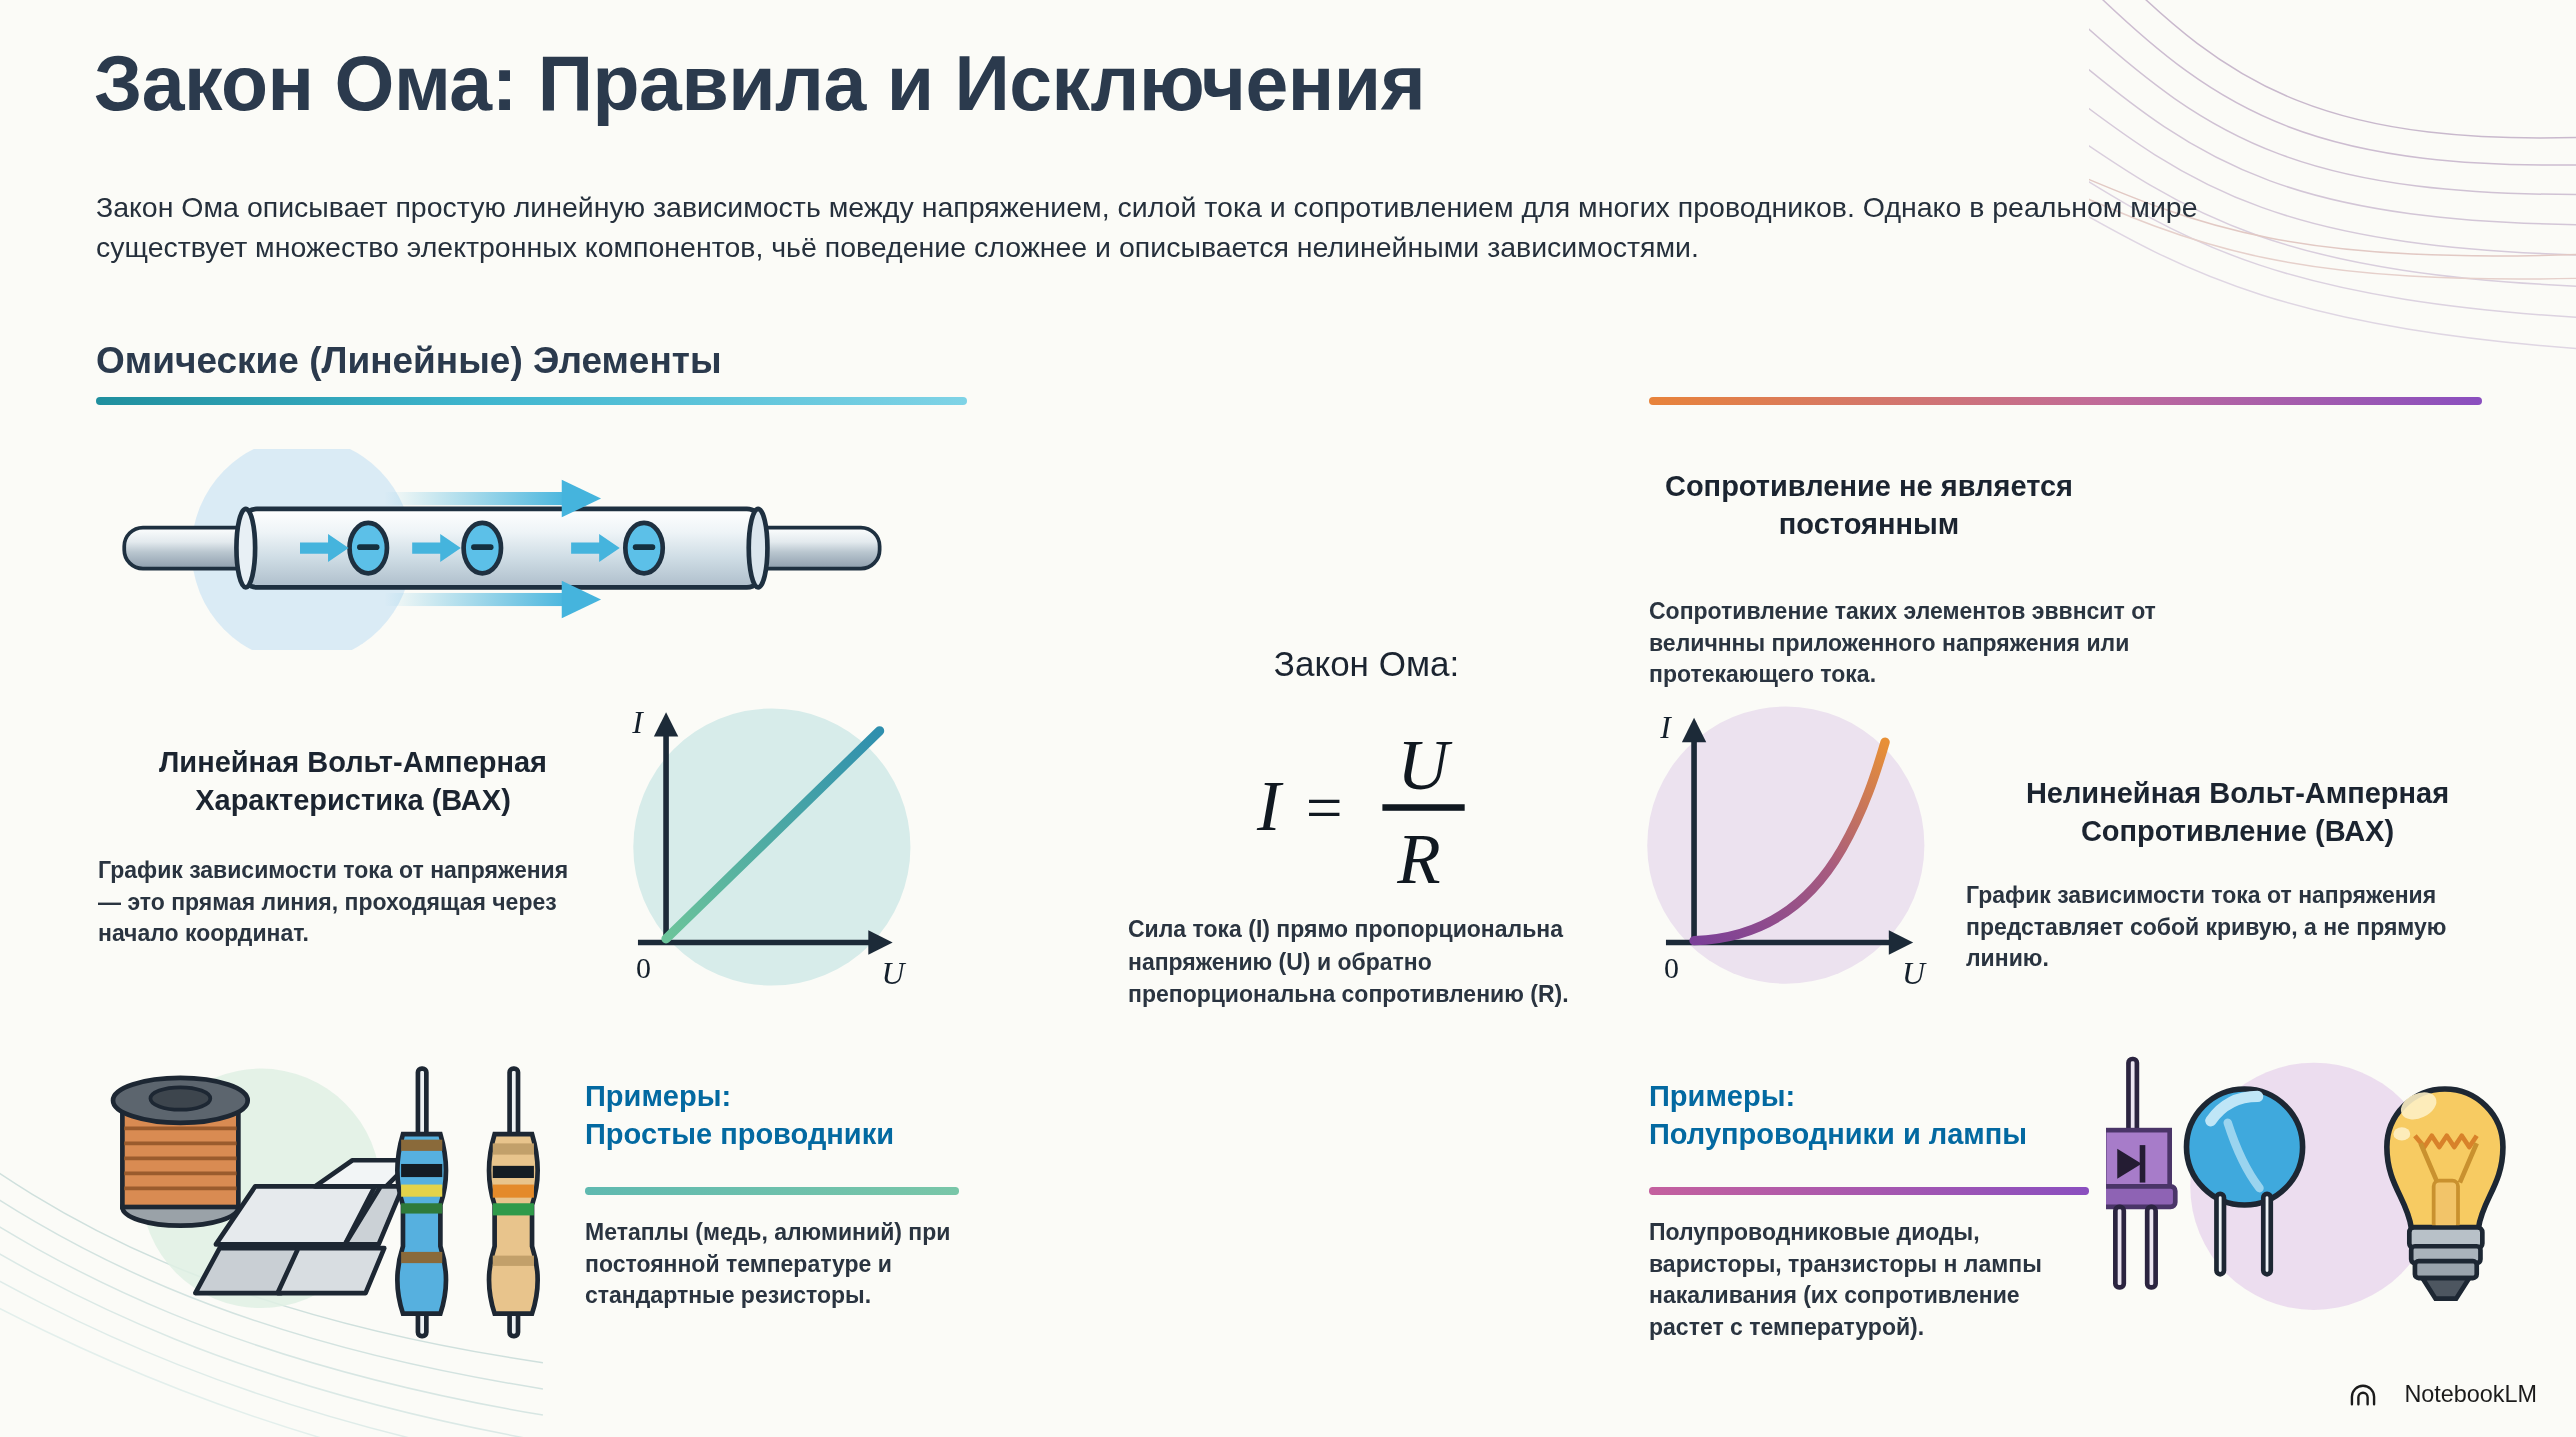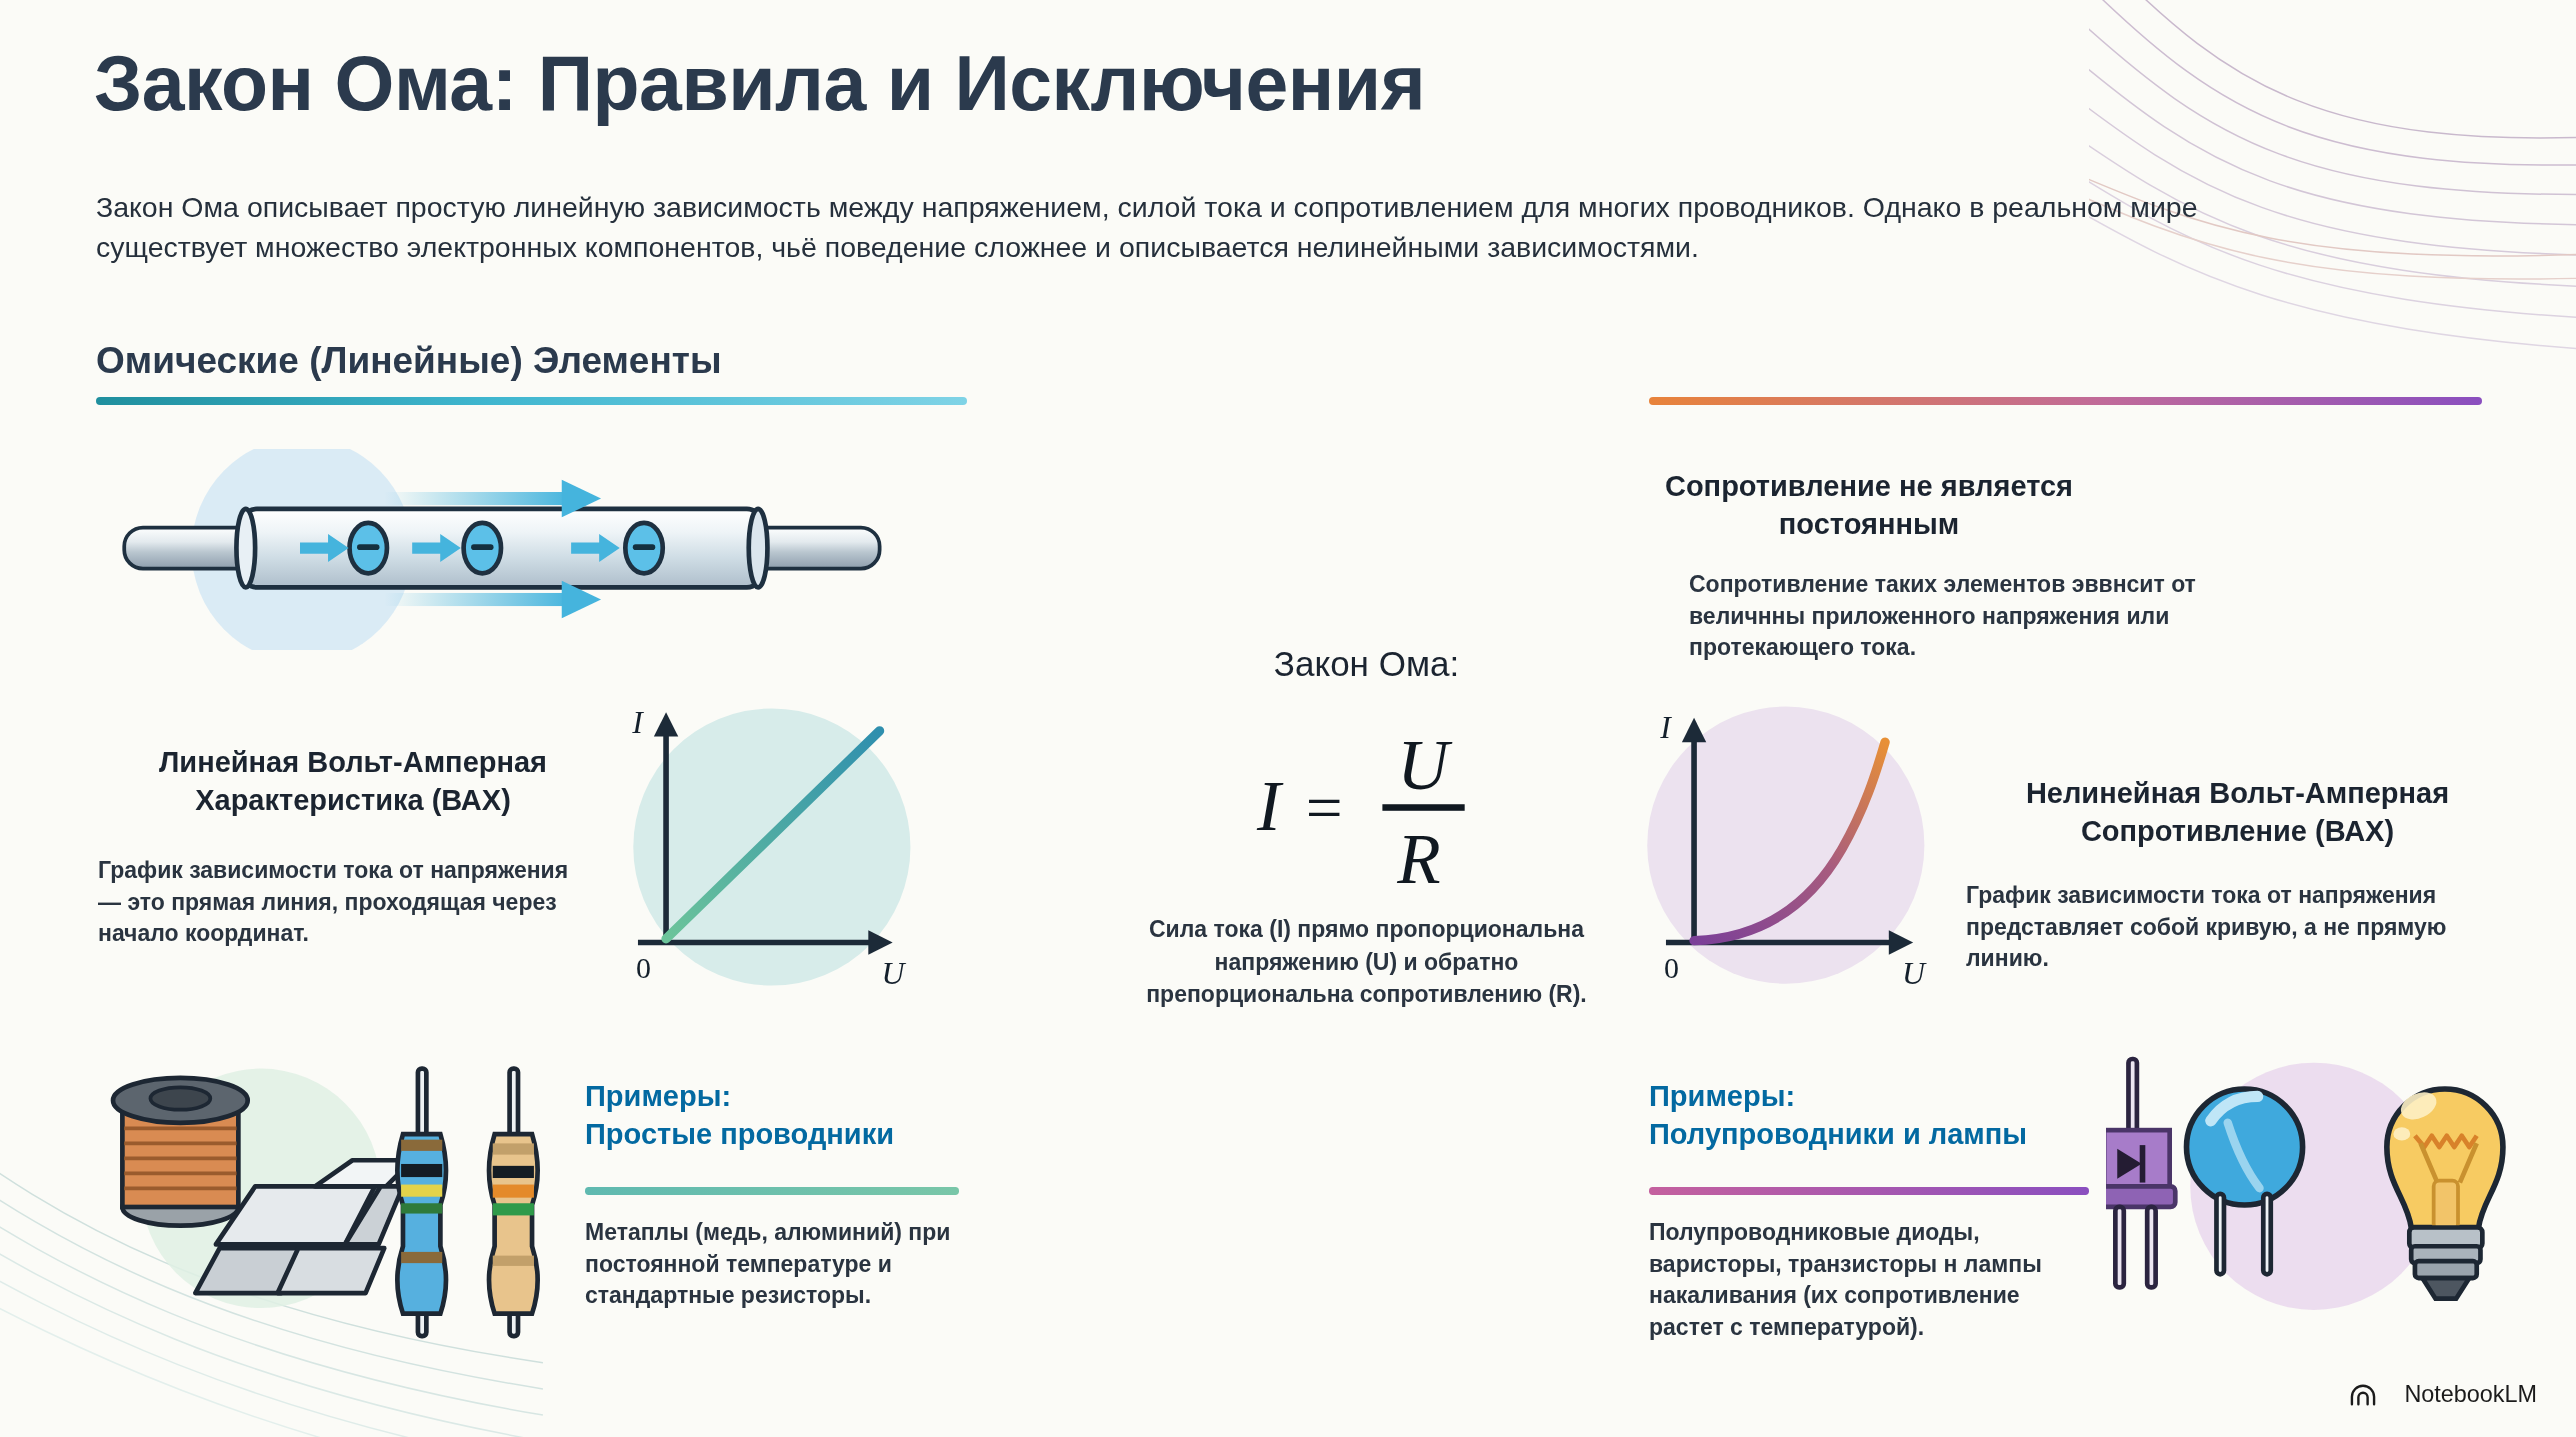--- a/index.html
+++ b/index.html
@@ -52,21 +52,21 @@
   #graph-right { left:1636px; top:697px; }
 
   
   .ohm-title {
     position:absolute; left:1165px; top:644px; width:403px;
     text-align:center; font-size:35px; font-weight:400; color:#1b2430;
   }
   .ohm-formula { position:absolute; left:1165px; top:707px; width:403px; text-align:center; }
   .ohm-desc {
     position:absolute; left:1128px; top:913px; width:477px;
-    text-align:center; font-size:23px; line-height:1.42; font-weight:600; color:#2a3440;
+    text-align:left; font-size:23px; line-height:1.42; font-weight:600; color:#2a3440;
   }
 
   
   .ex-title { position:absolute; font-size:29px; font-weight:700; line-height:1.3; color:#0369a1; }
   .ex-rule  { position:absolute; height:7.5px; border-radius:3.7px; }
   .ex-body  { position:absolute; font-size:23px; font-weight:600; line-height:1.38; color:#2a3440; }
 
   #ex-left-title { left:585px; top:1078px; }
   #ex-left-rule  { left:585px; top:1187px; width:374px;
                    background:linear-gradient(90deg,#5fb9b0 0%,#79c6a8 100%); }
@@ -220,21 +220,21 @@
       <text x="98" y="132" font-family="'Liberation Serif',serif" font-style="italic" font-size="76" fill="#101820">I</text>
       <text x="150" y="132" font-family="'Liberation Serif',serif" font-size="70" fill="#101820">=</text>
       <text x="248" y="88" font-family="'Liberation Serif',serif" font-style="italic" font-size="76" fill="#101820">U</text>
       <rect x="232" y="104" width="88" height="7" fill="#101820"></rect>
       <text x="248" y="188" font-family="'Liberation Serif',serif" font-style="italic" font-size="76" fill="#101820">R</text>
     </svg>
   </div>
   <div class="ohm-desc">Сила тока (I) прямо пропорциональна напряжению (U) и обратно препорциональна сопротивлению (R).</div>
 
   <div class="blk-title" style="left:1649px; top:468px; width:440px;">Сопротивление не является постоянным</div>
-  <div class="blk-body" style="left:1649px; top:569px; width:510px;margin-left:40px;">Сопротивление таких элементов эввнсит от величнны приложенного напряжения или протекающего тока.</div>
+  <div class="blk-body" style="left:1649px; top:596px; width:510px;">Сопротивление таких элементов эввнсит от величнны приложенного напряжения или протекающего тока.</div>
 
   <div class="graph" id="graph-right">
     <svg viewBox="0 0 330 320" width="309" height="300">
       <defs>
         <linearGradient id="curveg" x1="0" y1="1" x2="1" y2="0">
           <stop offset="0" stop-color="#7b3f98"></stop>
             <stop offset=".55" stop-color="#a85c7e"></stop>
           <stop offset="1" stop-color="#e89036"></stop>
         </linearGradient>
       </defs>

